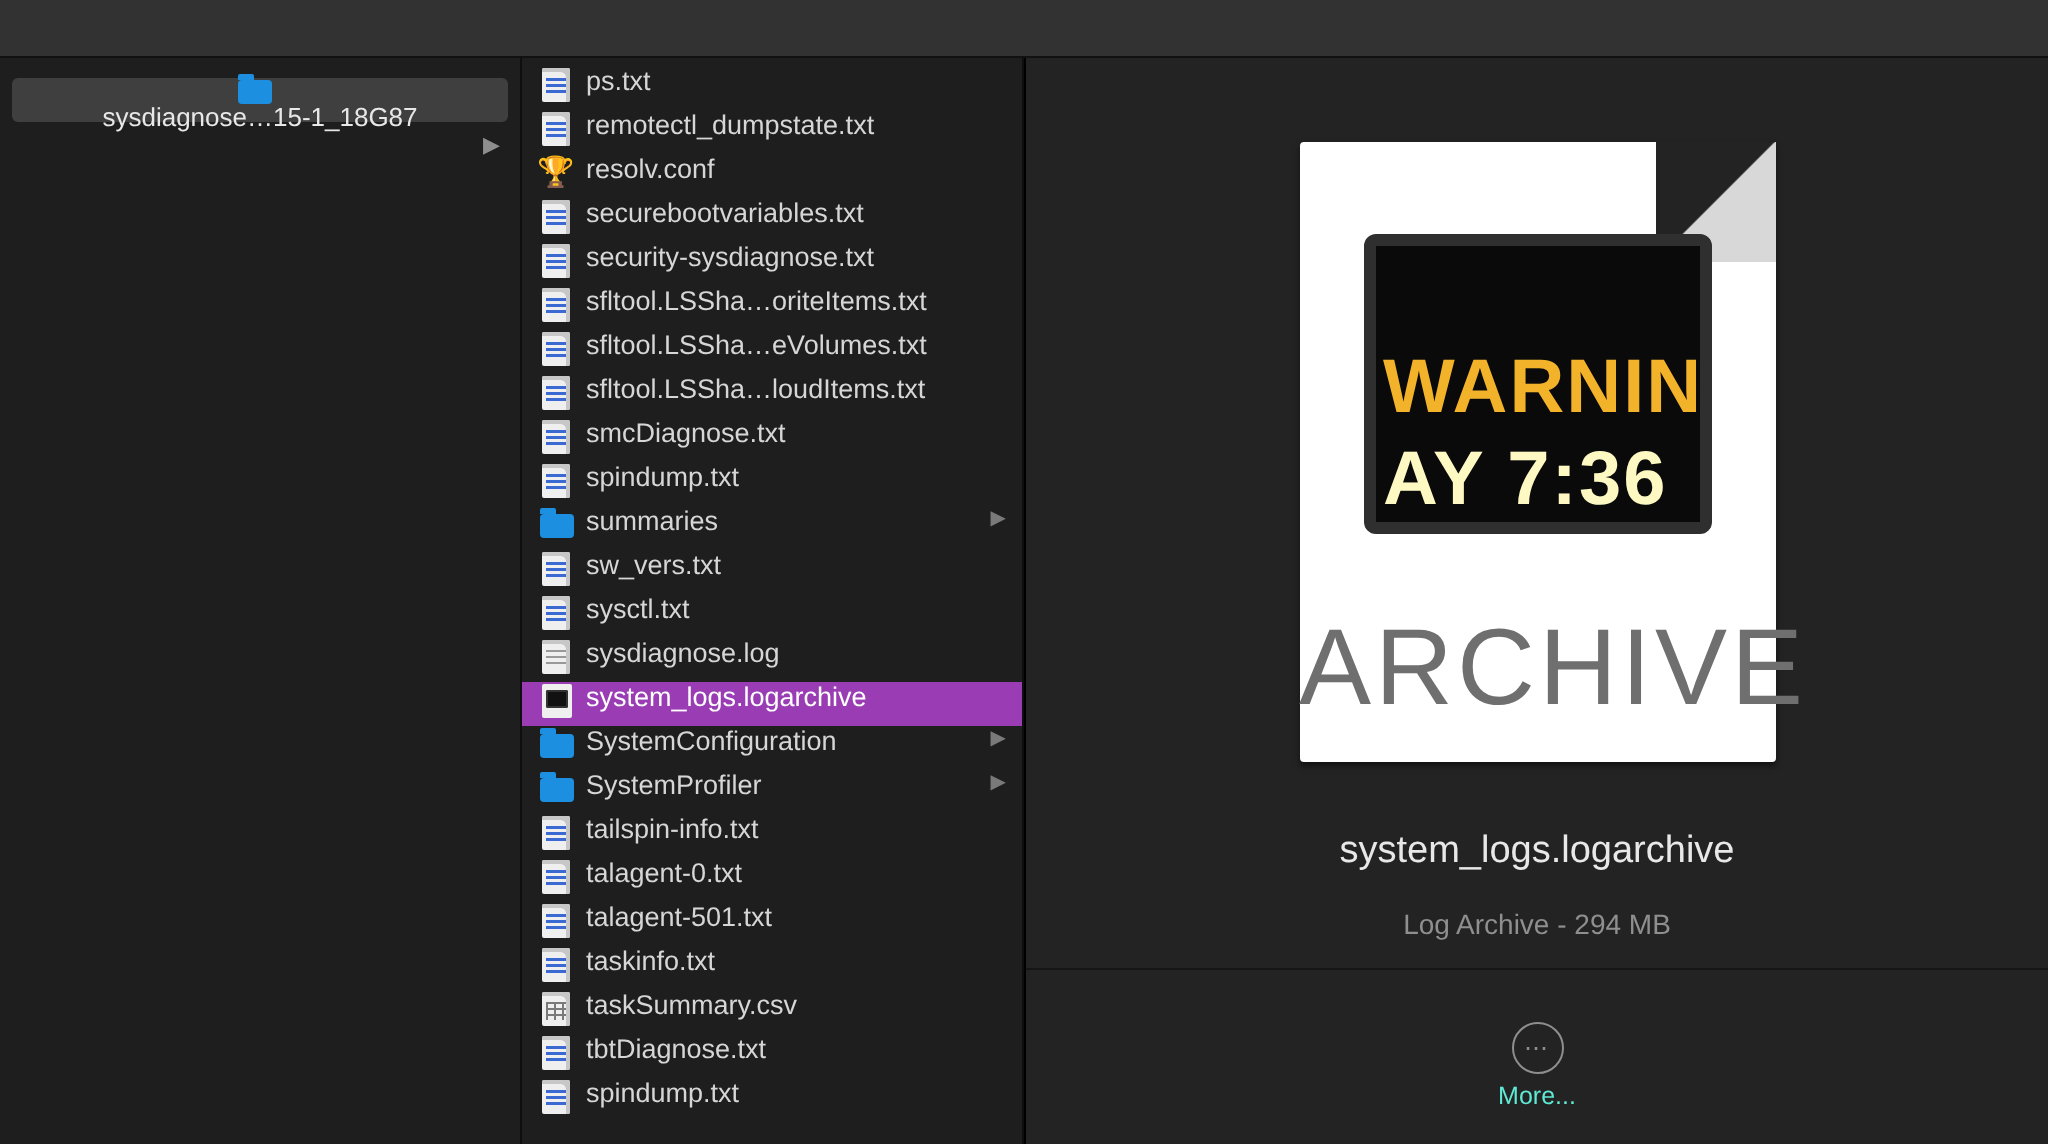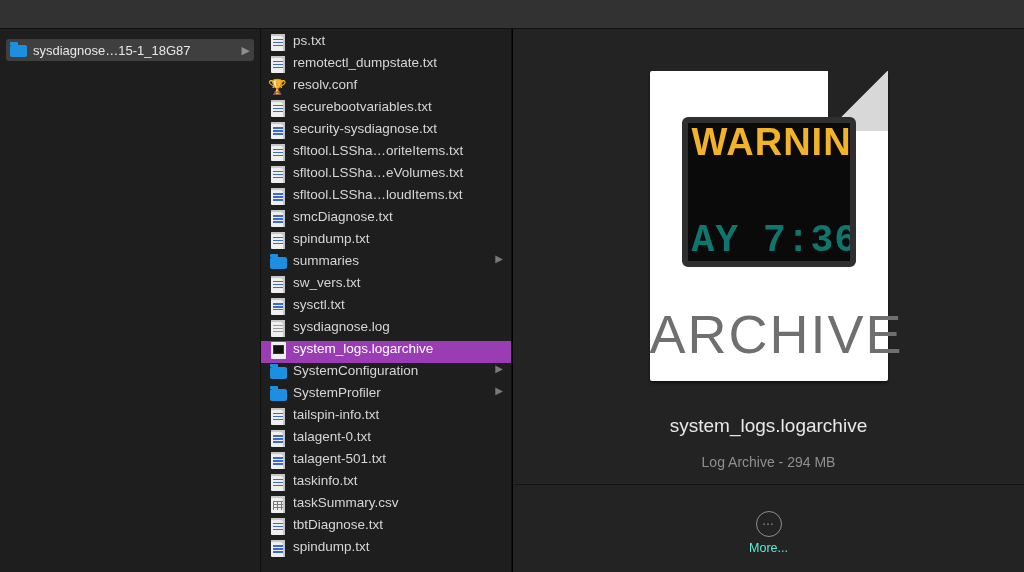--- a/index.html
+++ b/index.html
@@ -41,20 +41,21 @@
     display: flex;
     align-items: center;
     height: 22px;
     margin: 4px 6px 0 6px;
     border-radius: 3px;
     background: #3f3f3f;
     padding: 0 4px 0 4px;
     font-size: 13px;
     color: #e8e8e8;
     position: relative;
+    flex-direction: column;
   }
   .path-chip .folder-icon {
     margin-right: 6px;
     display: inline-flex;
   }
   .path-chip .chev {
     margin-left: auto;
     color: #8e8e8e;
     font-size: 11px;
   }
@@ -199,38 +200,38 @@
     top: 46px;
     left: 32px;
     width: 174px;
     height: 150px;
     background: #0a0a0a;
     border: 6px solid #2f2f2f;
     border-radius: 6px;
     overflow: hidden;
     display: flex;
     flex-direction: column;
-    justify-content: space-between;
+    justify-content: flex-end;
     padding-left: 4px;
     box-sizing: border-box;
   }
   .console-box .l1 {
     font-family: "Arial Black", Arial, sans-serif;
     font-weight: 800;
     letter-spacing: 1px;
     color: #f2b22a;
     font-size: 38px;
     line-height: 1.05;
     white-space: nowrap;
   }
   .console-box .l2 {
-    font-family: Liberation Mono, monospace;
+    font-family: Liberation Sans, sans-serif;
     font-weight: 800;
     letter-spacing: 1px;
-    color: #0f766e;
+    color: #fef9c3;
     font-size: 38px;
     line-height: 1.05;
     white-space: nowrap;
     margin-top: 6px;
   }
   .archive-label {
     position: absolute;
     left: 0; right: 0;
     bottom: 16px;
     text-align: center;

